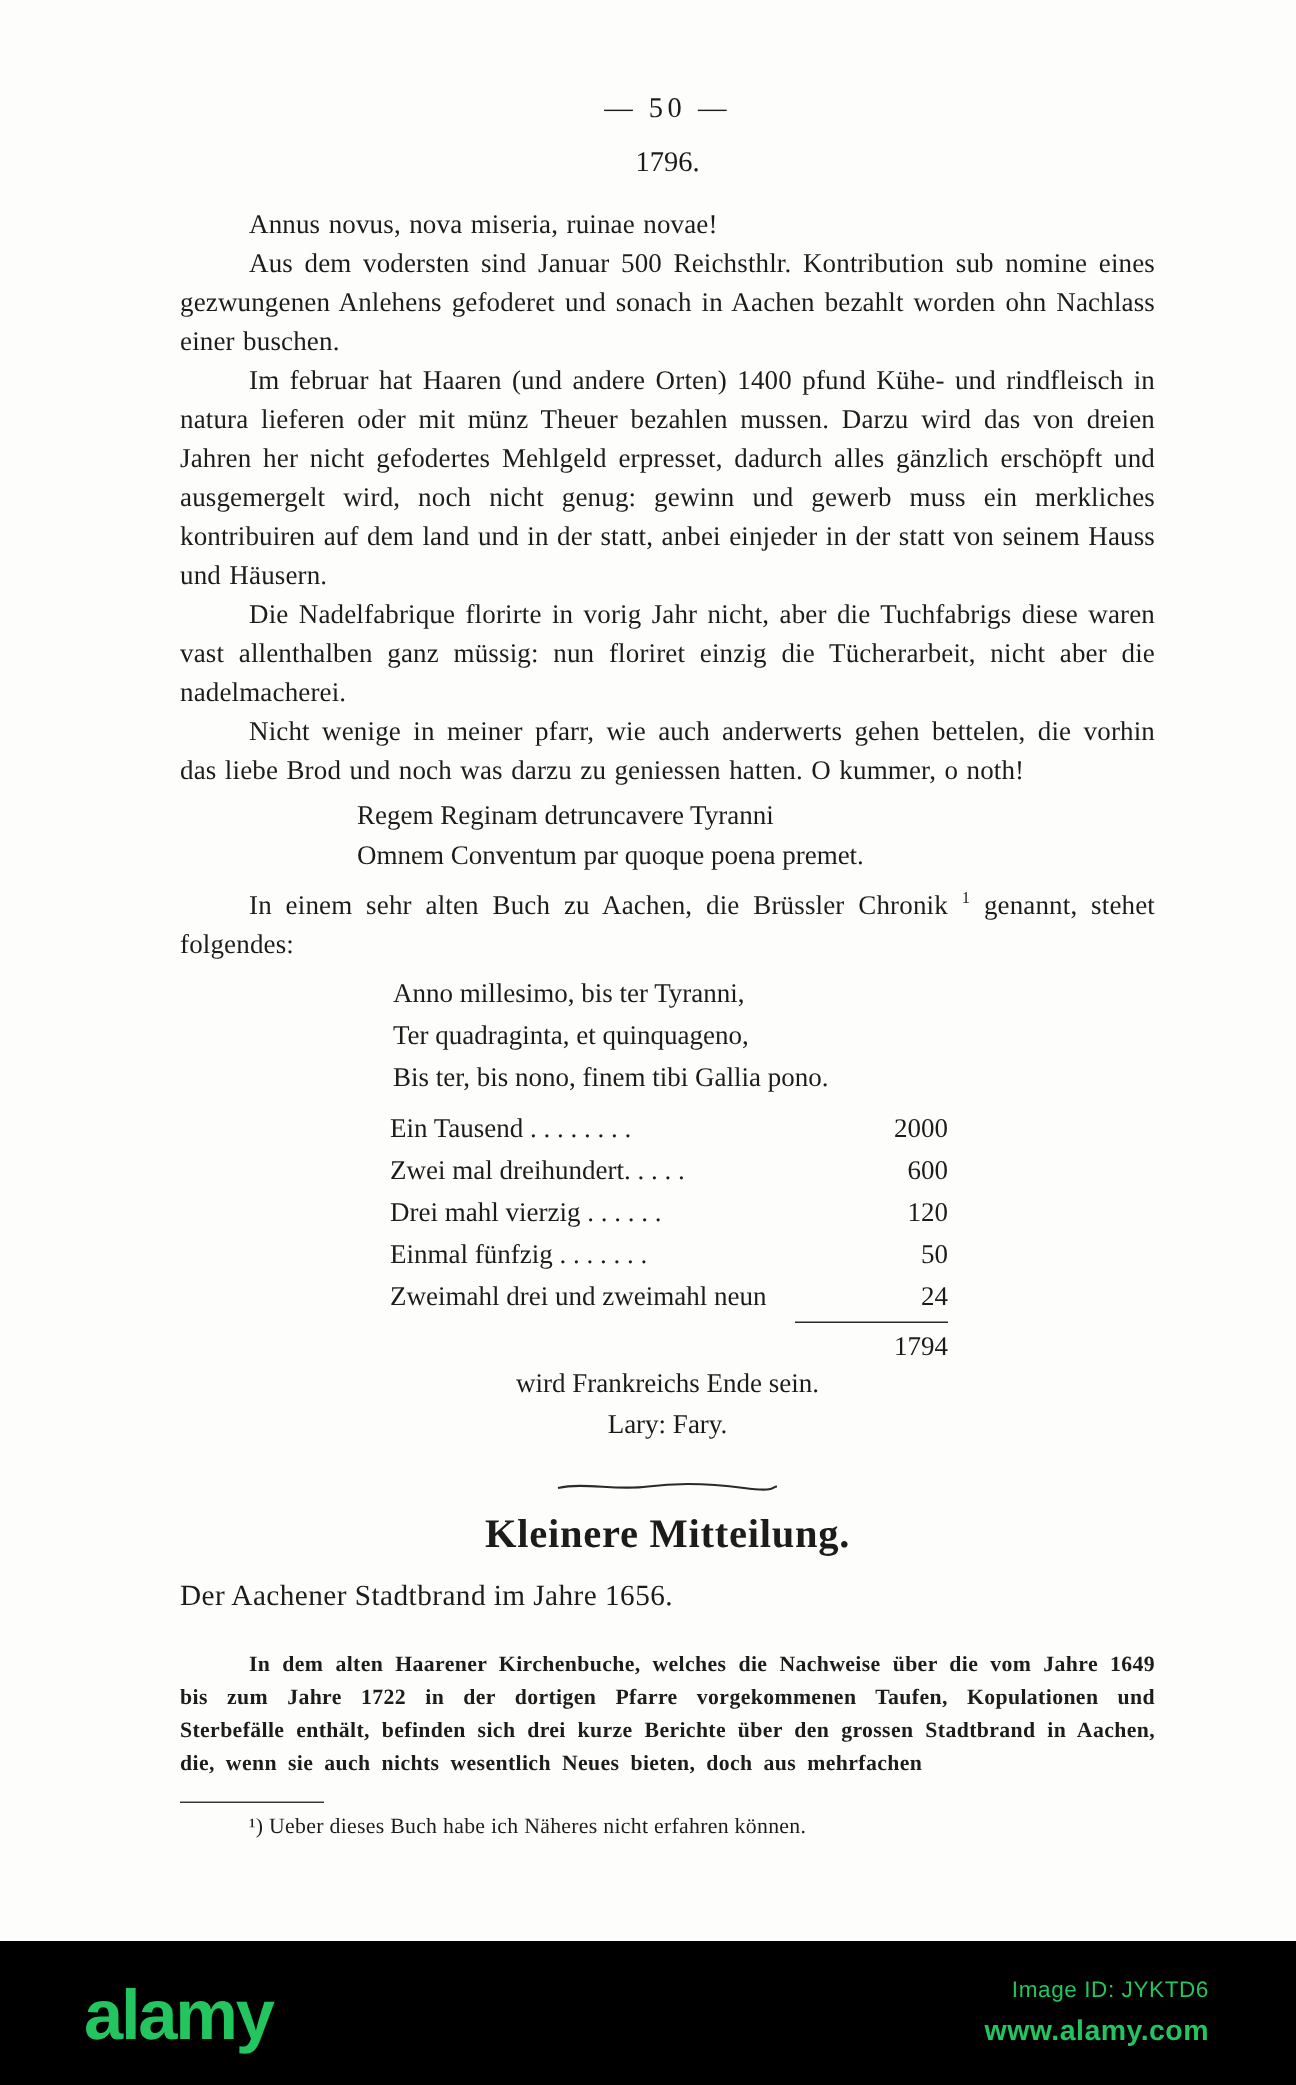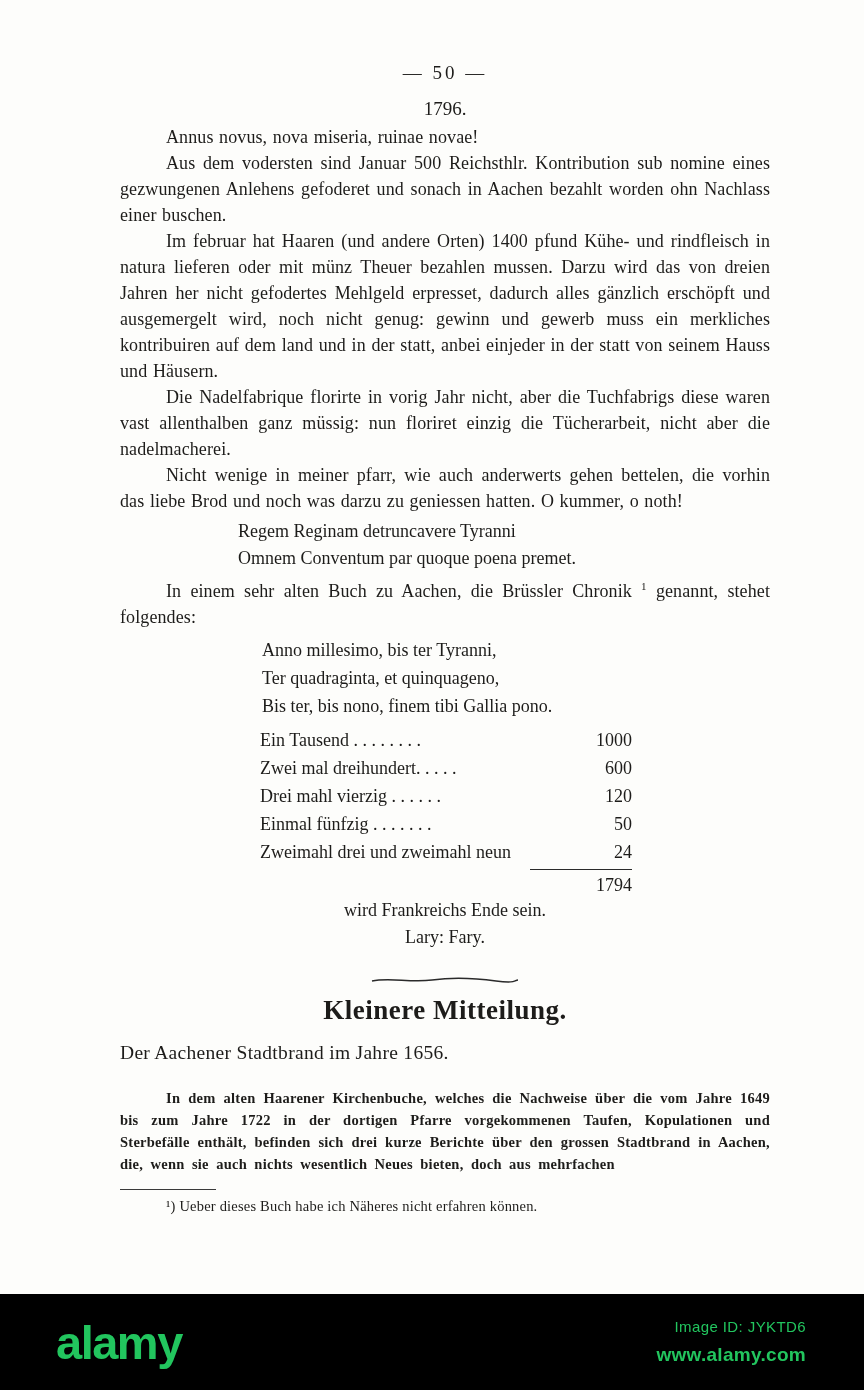--- a/index.html
+++ b/index.html
@@ -13,21 +13,21 @@
     position:relative;
     width:864px; height:1294px;
     background:#fdfdfb;
     color:#1d1c1a;
     padding:62px 94px 0 120px;
     overflow:hidden;
   }
   .page-number {
     text-align:center; font-size:19px; letter-spacing:3px; margin-bottom:14px;
   }
-  .year-heading { text-align:center; font-size:19px; margin-bottom:4px; }
+  .year-heading { text-align:center; font-size:19px; margin-bottom:16px; }
   p.body-par {
     font-size:18px; line-height:26px; text-align:justify;
     word-spacing:1px; letter-spacing:0.1px;
   }
   p.indent { text-indent:46px; }
   .couplet {
     margin:4px 0 6px 118px; font-size:18px; line-height:27px;
   }
   .latin-verse {
     margin:6px 0 6px 142px; font-size:18px; line-height:28px;
@@ -99,21 +99,21 @@
   <div class="latin-verse">
     <div>Anno millesimo, bis ter Tyranni,</div>
     <div>Ter quadraginta, et quinquageno,</div>
     <div>Bis ter, bis nono, finem tibi Gallia pono.</div>
   </div>
 
 
   <div class="sum-table">
     <div class="sum-row">
       <span class="sum-label">Ein Tausend .  .  .  .  .  .  .  .</span>
-      <span class="sum-value">1000</span>
+      <span class="sum-value">2000</span>
     </div>
     <div class="sum-row">
       <span class="sum-label">Zwei mal dreihundert.  .  .  .  .</span>
       <span class="sum-value">600</span>
     </div>
     <div class="sum-row">
       <span class="sum-label">Drei mahl vierzig .  .  .  .  .  .</span>
       <span class="sum-value">120</span>
     </div>
     <div class="sum-row">

